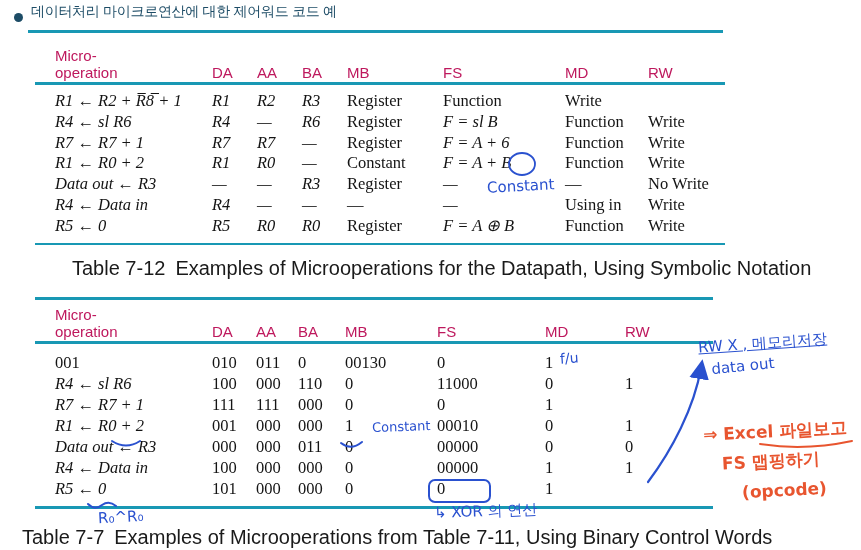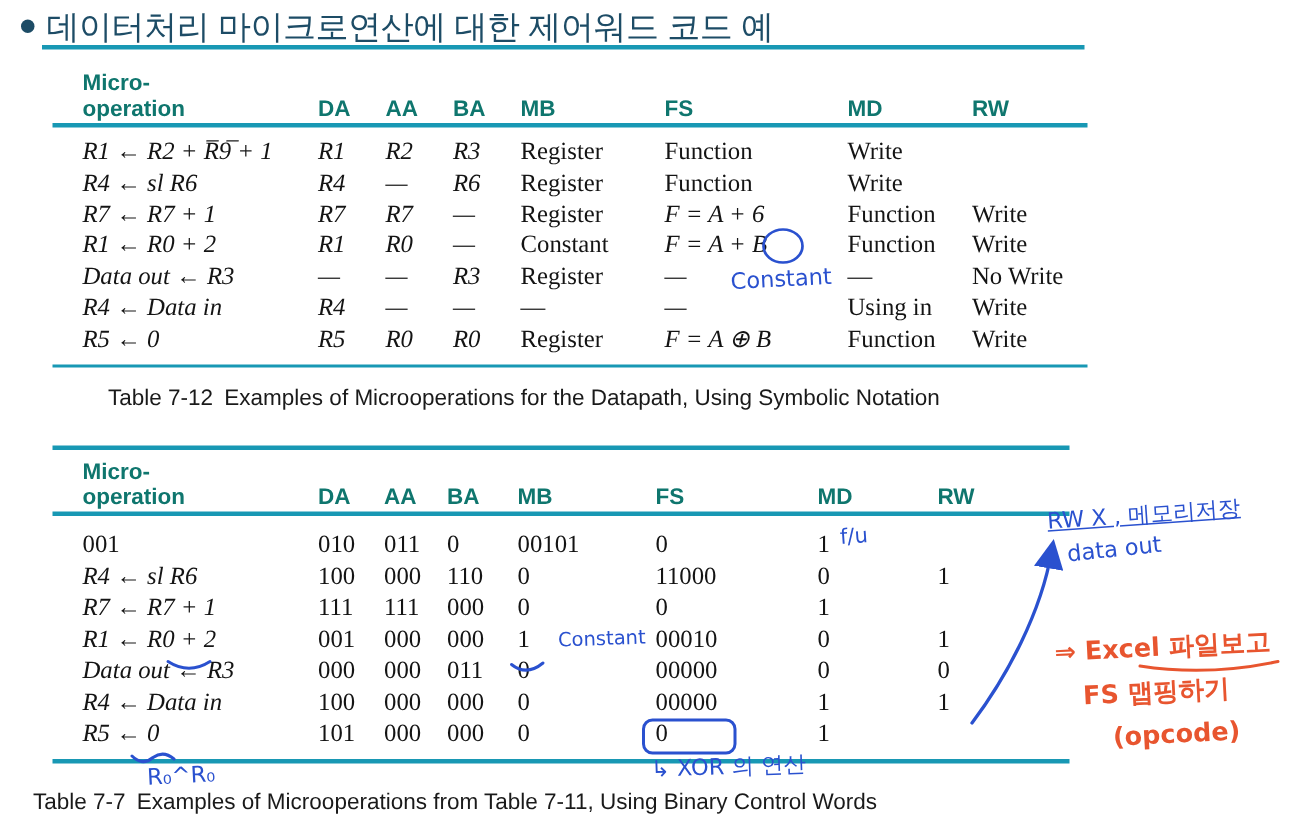--- a/index.html
+++ b/index.html
@@ -5,40 +5,40 @@
   :root{
     --teal:#1898b4; --title:#1d4c66; --ink_blue:#2a51cf; --ink_red:#e8552f;
   }
   html,body{margin:0;padding:0}
   body{
     width:861px;height:550px;position:relative;background:#ffffff;
     font-family:"Liberation Sans",sans-serif;overflow:hidden;
   }
   
   .bullet{position:absolute;left:14px;top:13px;width:9px;height:9px;border-radius:50%;background:var(--title)}
-  .page-title{position:absolute;left:31px;top:3px;font-size:22px;color:var(--title);white-space:nowrap;letter-spacing:-0.3px}
+  .page-title{position:absolute;left:31px;top:3px;font-size:14px;color:var(--title);white-space:nowrap;letter-spacing:-0.3px}
   .title-underline{position:absolute;left:28px;top:30px;width:695px;height:3px;background:var(--teal)}
   
   .table{position:absolute}
   .rule{height:3px;background:var(--teal)}
   .grid1{display:grid;grid-template-columns:157px 45px 45px 45px 96px 122px 83px auto;padding-left:20px}
   .grid2{display:grid;grid-template-columns:157px 44px 42px 47px 92px 108px 80px auto;padding-left:20px}
   .thead{align-items:end}
-  .th{font-weight:bold;font-size:15px;line-height:17px;color:#0f766e;align-self:end;padding-bottom:1px;white-space:nowrap}
+  .th{font-weight:normal;font-size:15px;line-height:17px;color:#be185d;align-self:end;padding-bottom:1px;white-space:nowrap}
   .td{font-family:"Liberation Serif",serif;font-size:16.5px;color:#141414;white-space:nowrap}
   .t1 .thead{height:38px}
   .t1 .tbody{margin-top:6px}
   .t1 .td{line-height:20.8px}
   .t1 .rule-bottom{margin-top:6px;height:2px}
   .t2 .thead{height:41px}
   .t2 .tbody{margin-top:8px}
   .t2 .td{line-height:21px}
   .t2 .rule-bottom{margin-top:7px}
   .italic{font-style:italic}
-  .caption{position:absolute;font-size:15px;color:#1a1a1a;white-space:nowrap}
+  .caption{position:absolute;font-size:20px;color:#1a1a1a;white-space:nowrap}
   
   .ink{position:absolute;color:var(--ink_blue);font-family:"DejaVu Sans",sans-serif;font-size:15px;white-space:nowrap}
   .red-ink{position:absolute;color:var(--ink_red);font-family:"DejaVu Sans",sans-serif;font-size:17px;font-weight:bold;white-space:nowrap}
   .svg-overlay{position:absolute;left:0;top:0;pointer-events:none}
 </style>
 </head>
 <body>
 
 <span class="bullet"></span>
 <div class="page-title">데이터처리 마이크로연산에 대한 제어워드 코드 예</div>
@@ -55,34 +55,35 @@
     <div class="th">BA</div>
     <div class="th">MB</div>
     <div class="th">FS</div>
     <div class="th">MD</div>
     <div class="th">RW</div>
   </div>
   <div class="rule"></div>
   <div class="tbody">
 
   <div class="tr grid1">
-      <div class="td italic">R1 ← R2 + R̅9̅ + 1</div>
+      <div class="td italic">R1 ← R2 + R̅8̅ + 1</div>
       <div class="td italic">R1</div>
       <div class="td italic">R2</div>
       <div class="td italic">R3</div>
       <div class="td">Register</div>
       <div class="td">Function</div>
       <div class="td">Write</div>
     </div>
       <div class="tr grid1">
       <div class="td italic">R4 ← sl R6</div>
       <div class="td italic">R4</div>
       <div class="td italic">—</div>
       <div class="td italic">R6</div>
       <div class="td">Register</div>
+      <div class="td italic">F = sl B</div>
       <div class="td">Function</div>
       <div class="td">Write</div>
     </div>
       <div class="tr grid1">
       <div class="td italic">R7 ← R7 + 1</div>
       <div class="td italic">R7</div>
       <div class="td italic">R7</div>
       <div class="td italic">—</div>
       <div class="td">Register</div>
       <div class="td italic">F = A + 6</div>
@@ -150,21 +151,21 @@
     <div class="th">RW</div>
   </div>
   <div class="rule"></div>
   <div class="tbody">
 
   <div class="tr grid2">
       <div class="td">001</div>
       <div class="td">010</div>
       <div class="td">011</div>
       <div class="td">0</div>
-      <div class="td">00101</div>
+      <div class="td">00130</div>
       <div class="td">0</div>
       <div class="td">1</div>
     </div>
       <div class="tr grid2">
       <div class="td italic">R4 ← sl R6</div>
       <div class="td">100</div>
       <div class="td">000</div>
       <div class="td">110</div>
       <div class="td">0</div>
       <div class="td">11000</div>

